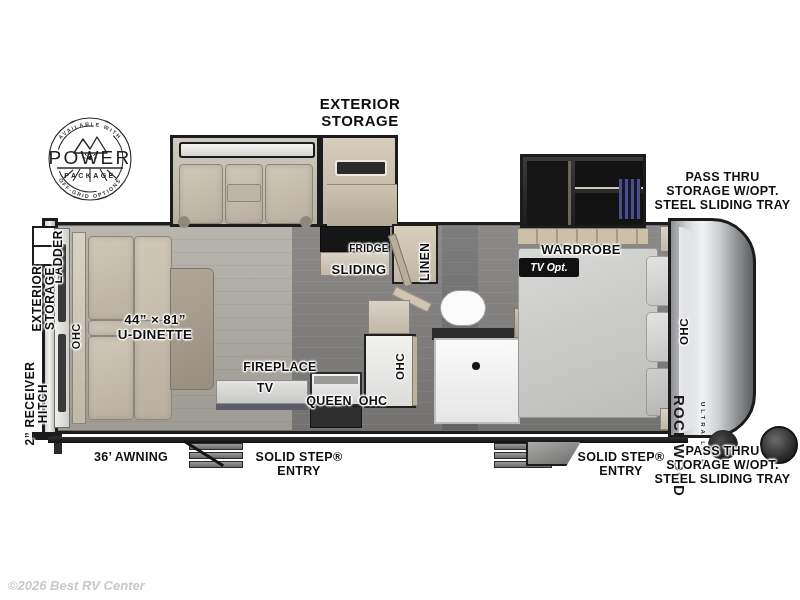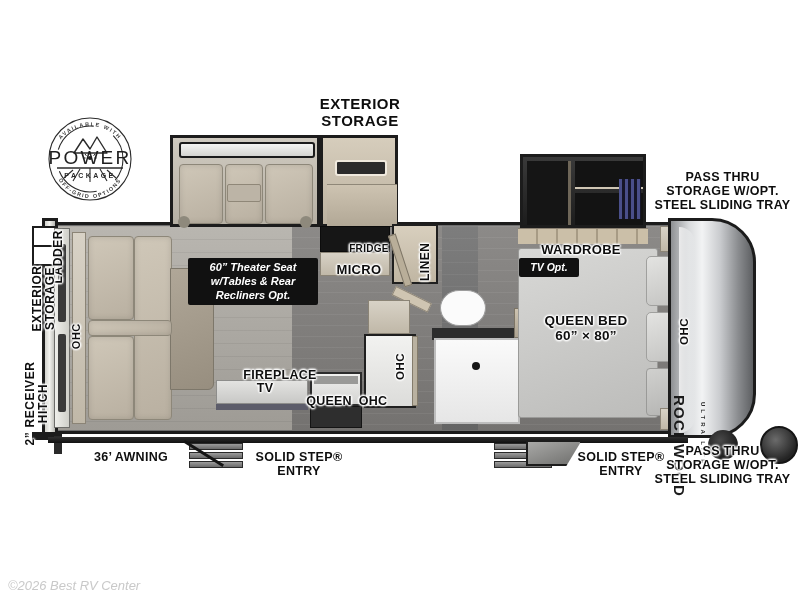--- a/index.html
+++ b/index.html
@@ -165,21 +165,21 @@
 
   
   .awning-rail{
     position:absolute;left:48px;top:437px;width:640px;height:6px;
     background:linear-gradient(180deg,#2f2f2f,#111);
   }
 
   
   #footer-copyright{
     position:absolute;left:8px;top:578px;
-    font-size:13px;font-weight:400;font-style:italic;color:#c9c9c9;
+    font-size:13px;font-weight:700;font-style:italic;color:#c9c9c9;
     font-family:"Liberation Sans", sans-serif;
   }
 </style>
 </head>
 <body>
 
 <div class="stage">
 
 
   <div id="power-badge">
@@ -327,40 +327,37 @@
 
   <div class="lbl" style="left:645px;top:170px;width:155px;font-size:12.5px;letter-spacing:.3px;">PASS THRU
 STORAGE W/OPT.
 STEEL SLIDING TRAY</div>
 
   <div class="lbl" style="left:645px;top:444px;width:155px;font-size:12.5px;letter-spacing:.3px;">PASS THRU
 STORAGE W/OPT.
 STEEL SLIDING TRAY</div>
 
 
-  <div class="callout" style="left:188px;top:258px;width:118px;font-size:11px;">60” Theater Seat
-w/Tables &amp; Rear
-Recliners Opt.</div>
   <div class="callout" style="left:519px;top:258px;width:48px;font-size:10.5px;">TV Opt.</div>
 
+  <div class="lbl" style="left:100px;top:312px;width:110px;font-size:13.5px;letter-spacing:.3px;">44” × 81”
+U-DINETTE</div>
   <div class="lbl vert" style="left:56px;top:330px;width:40px;font-size:11px;letter-spacing:.5px;">OHC</div>
 
   <div class="lbl" style="left:336px;top:243px;width:66px;font-size:10px;letter-spacing:.3px;">FRIDGE</div>
-  <div class="lbl" style="left:326px;top:263px;width:66px;font-size:13px;letter-spacing:.3px;">MICRO</div>
+  <div class="lbl" style="left:326px;top:263px;width:66px;font-size:13px;letter-spacing:.3px;">SLIDING</div>
   <div class="lbl vert" style="left:396px;top:255px;width:60px;font-size:12px;letter-spacing:.5px;">LINEN</div>
 
-  <div class="lbl" style="left:238px;top:368px;width:84px;font-size:12.5px;letter-spacing:.3px;">FIREPLACE</div>
+  <div class="lbl" style="left:238px;top:360px;width:84px;font-size:12.5px;letter-spacing:.3px;">FIREPLACE</div>
   <div class="lbl" style="left:246px;top:381px;width:38px;font-size:12.5px;letter-spacing:.3px;">TV</div>
   <div class="lbl" style="left:305px;top:394px;width:48px;font-size:12.5px;letter-spacing:.2px;">QUEEN</div>
   <div class="lbl" style="left:352px;top:394px;width:42px;font-size:12.5px;letter-spacing:.2px;">OHC</div>
   <div class="lbl vert" style="left:378px;top:360px;width:44px;font-size:11.5px;letter-spacing:.5px;">OHC</div>
 
   <div class="lbl" style="left:528px;top:243px;width:106px;font-size:13px;letter-spacing:.3px;">WARDROBE</div>
-  <div class="lbl" style="left:530px;top:313px;width:112px;font-size:13.5px;letter-spacing:.3px;">QUEEN BED
-60” × 80”</div>
   <div class="lbl vert" style="left:662px;top:325px;width:44px;font-size:11.5px;letter-spacing:.5px;">OHC</div>
 
   <div class="lbl plain" style="left:84px;top:450px;width:94px;font-size:12.5px;letter-spacing:.3px;">36’ AWNING</div>
   <div class="lbl plain" style="left:246px;top:450px;width:106px;font-size:12.5px;letter-spacing:.3px;">SOLID STEP®
 ENTRY</div>
   <div class="lbl plain" style="left:568px;top:450px;width:106px;font-size:12.5px;letter-spacing:.3px;">SOLID STEP®
 ENTRY</div>
 
   <div id="footer-copyright">©2026 Best RV Center</div>
 

